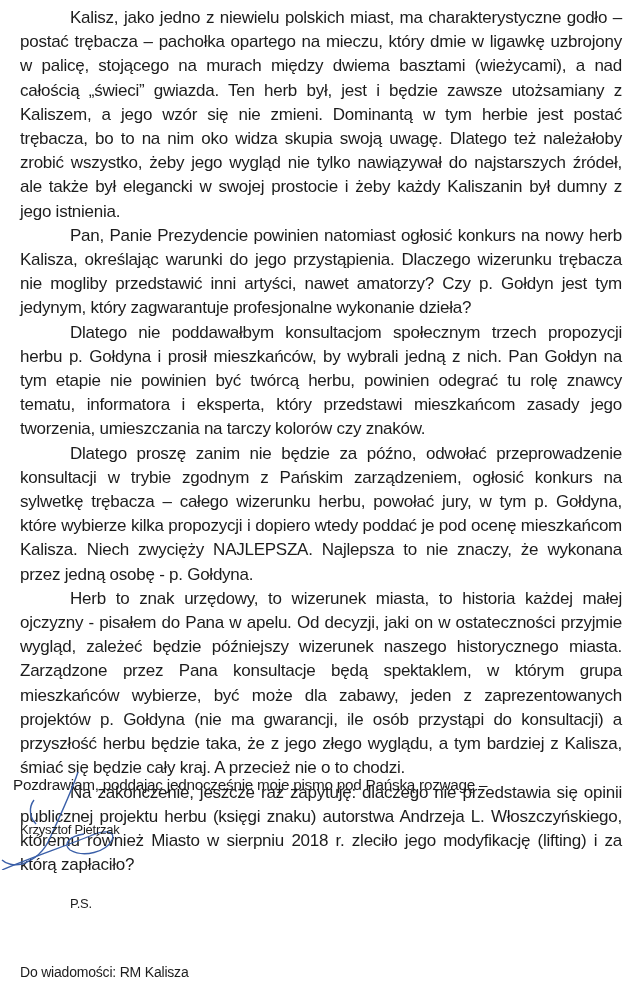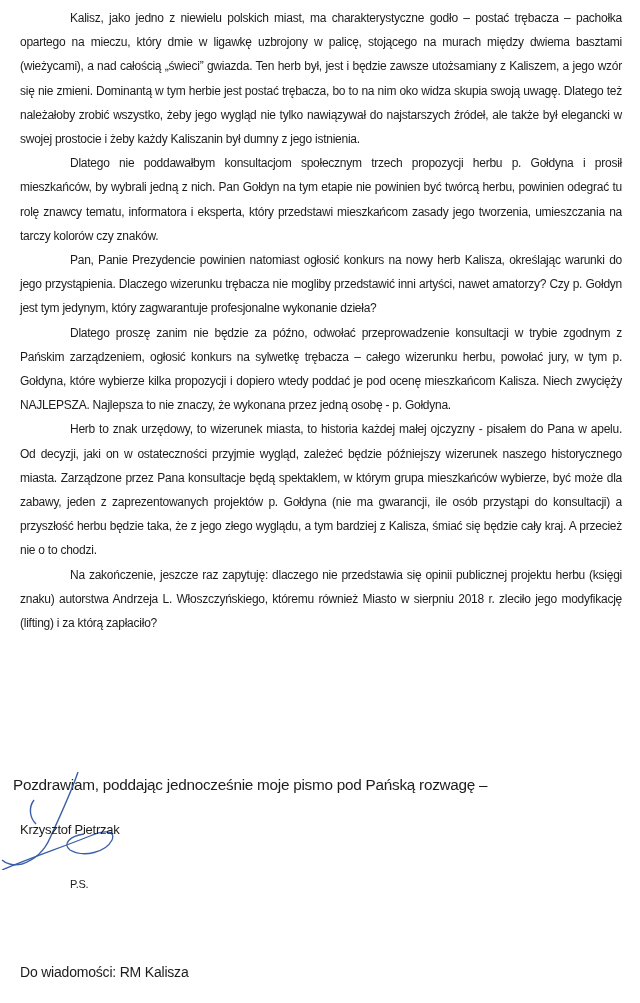--- a/index.html
+++ b/index.html
@@ -3,41 +3,41 @@
 <meta charset="utf-8">
 <style>
   html, body { margin: 0; padding: 0; background: #ffffff; }
   body { width: 640px; height: 1003px; position: relative; overflow: hidden; }
   .page {
     position: absolute; left: 0; top: 0; width: 640px; height: 1003px;
     font-family: "Liberation Sans", sans-serif; color: #1c1c1c;
   }
   .body-text {
     position: absolute; left: 20px; top: 6px; width: 602px;
-    font-size: 12px; line-height: 24.2px; letter-spacing: -0.25px;
+    font-size: 17px; line-height: 24.2px; letter-spacing: -0.25px;
   }
   .para { margin: 0; text-align: justify; text-indent: 50px; }
   .closing { position: absolute; left: 13px; top: 776px; font-size: 15.3px; letter-spacing: -0.25px; }
   .signer { position: absolute; left: 20px; top: 822px; font-size: 13px; letter-spacing: -0.25px; }
   .ps-block {
-    position: absolute; left: 20px; top: 872px; width: 602px;
-    font-size: 11px; line-height: 24.2px; letter-spacing: -0.25px;
+    position: absolute; left: 20px; top: 892px; width: 602px;
+    font-size: 13px; line-height: 24.2px; letter-spacing: -0.25px;
   }
   .ps-label { margin: 0 0 0 50px; }
   .cc { position: absolute; left: 20px; top: 964px; font-size: 14px; letter-spacing: -0.2px; }
   .signature { position: absolute; left: 0; top: 760px; width: 200px; height: 110px; pointer-events: none; }
 </style>
 </head>
 <body>
 
 <div class="page">
   <div class="body-text">
     <p class="para">Kalisz, jako jedno z niewielu polskich miast, ma charakterystyczne godło – postać trębacza – pachołka opartego na mieczu, który dmie w ligawkę uzbrojony w palicę, stojącego na murach między dwiema basztami (wieżycami), a nad całością „świeci” gwiazda. Ten herb był, jest i będzie zawsze utożsamiany z Kaliszem, a jego wzór się nie zmieni. Dominantą w tym herbie jest postać trębacza, bo to na nim oko widza skupia swoją uwagę. Dlatego też należałoby zrobić wszystko, żeby jego wygląd nie tylko nawiązywał do najstarszych źródeł, ale także był elegancki w swojej prostocie i żeby każdy Kaliszanin był dumny z jego istnienia.</p>
+    <p class="para">Pan, Panie Prezydencie powinien natomiast ogłosić konkurs na nowy herb Kalisza, określając warunki do jego przystąpienia. Dlaczego wizerunku trębacza nie mogliby przedstawić inni artyści, nawet amatorzy? Czy p. Gołdyn jest tym jedynym, który zagwarantuje profesjonalne wykonanie dzieła?</p>
     <p class="para">Dlatego nie poddawałbym konsultacjom społecznym trzech propozycji herbu p. Gołdyna i prosił mieszkańców, by wybrali jedną z nich. Pan Gołdyn na tym etapie nie powinien być twórcą herbu, powinien odegrać tu rolę znawcy tematu, informatora i eksperta, który przedstawi mieszkańcom zasady jego tworzenia, umieszczania na tarczy kolorów czy znaków.</p>
-    <p class="para">Pan, Panie Prezydencie powinien natomiast ogłosić konkurs na nowy herb Kalisza, określając warunki do jego przystąpienia. Dlaczego wizerunku trębacza nie mogliby przedstawić inni artyści, nawet amatorzy? Czy p. Gołdyn jest tym jedynym, który zagwarantuje profesjonalne wykonanie dzieła?</p>
     <p class="para">Dlatego proszę zanim nie będzie za późno, odwołać przeprowadzenie konsultacji w trybie zgodnym z Pańskim zarządzeniem, ogłosić konkurs na sylwetkę trębacza – całego wizerunku herbu, powołać jury, w tym p. Gołdyna, które wybierze kilka propozycji i dopiero wtedy poddać je pod ocenę mieszkańcom Kalisza. Niech zwycięży NAJLEPSZA. Najlepsza to nie znaczy, że wykonana przez jedną osobę - p. Gołdyna.</p>
     <p class="para">Herb to znak urzędowy, to wizerunek miasta, to historia każdej małej ojczyzny - pisałem do Pana w apelu. Od decyzji, jaki on w ostateczności przyjmie wygląd, zależeć będzie późniejszy wizerunek naszego historycznego miasta. Zarządzone przez Pana konsultacje będą spektaklem, w którym grupa mieszkańców wybierze, być może dla zabawy, jeden z zaprezentowanych projektów p. Gołdyna (nie ma gwarancji, ile osób przystąpi do konsultacji) a przyszłość herbu będzie taka, że z jego złego wyglądu, a tym bardziej z Kalisza, śmiać się będzie cały kraj. A przecież nie o to chodzi.</p>
     <p class="para">Na zakończenie, jeszcze raz zapytuję: dlaczego nie przedstawia się opinii publicznej projektu herbu (księgi znaku) autorstwa Andrzeja L. Włoszczyńskiego, któremu również Miasto w sierpniu 2018 r. zleciło jego modyfikację (lifting) i za którą zapłaciło?</p>
   </div>
 
   <div class="closing">Pozdrawiam, poddając jednocześnie moje pismo pod Pańską rozwagę  –</div>
 
   <svg class="signature" viewBox="0 0 200 110">
     <path d="M78 12 C72 30, 62 52, 50 78 C44 92, 34 100, 22 104 C14 106, 6 104, 2 100" fill="none" stroke="#3a5fa8" stroke-width="1.4"></path>
     <path d="M34 40 C28 48, 30 58, 36 64" fill="none" stroke="#3a5fa8" stroke-width="1.4"></path>

